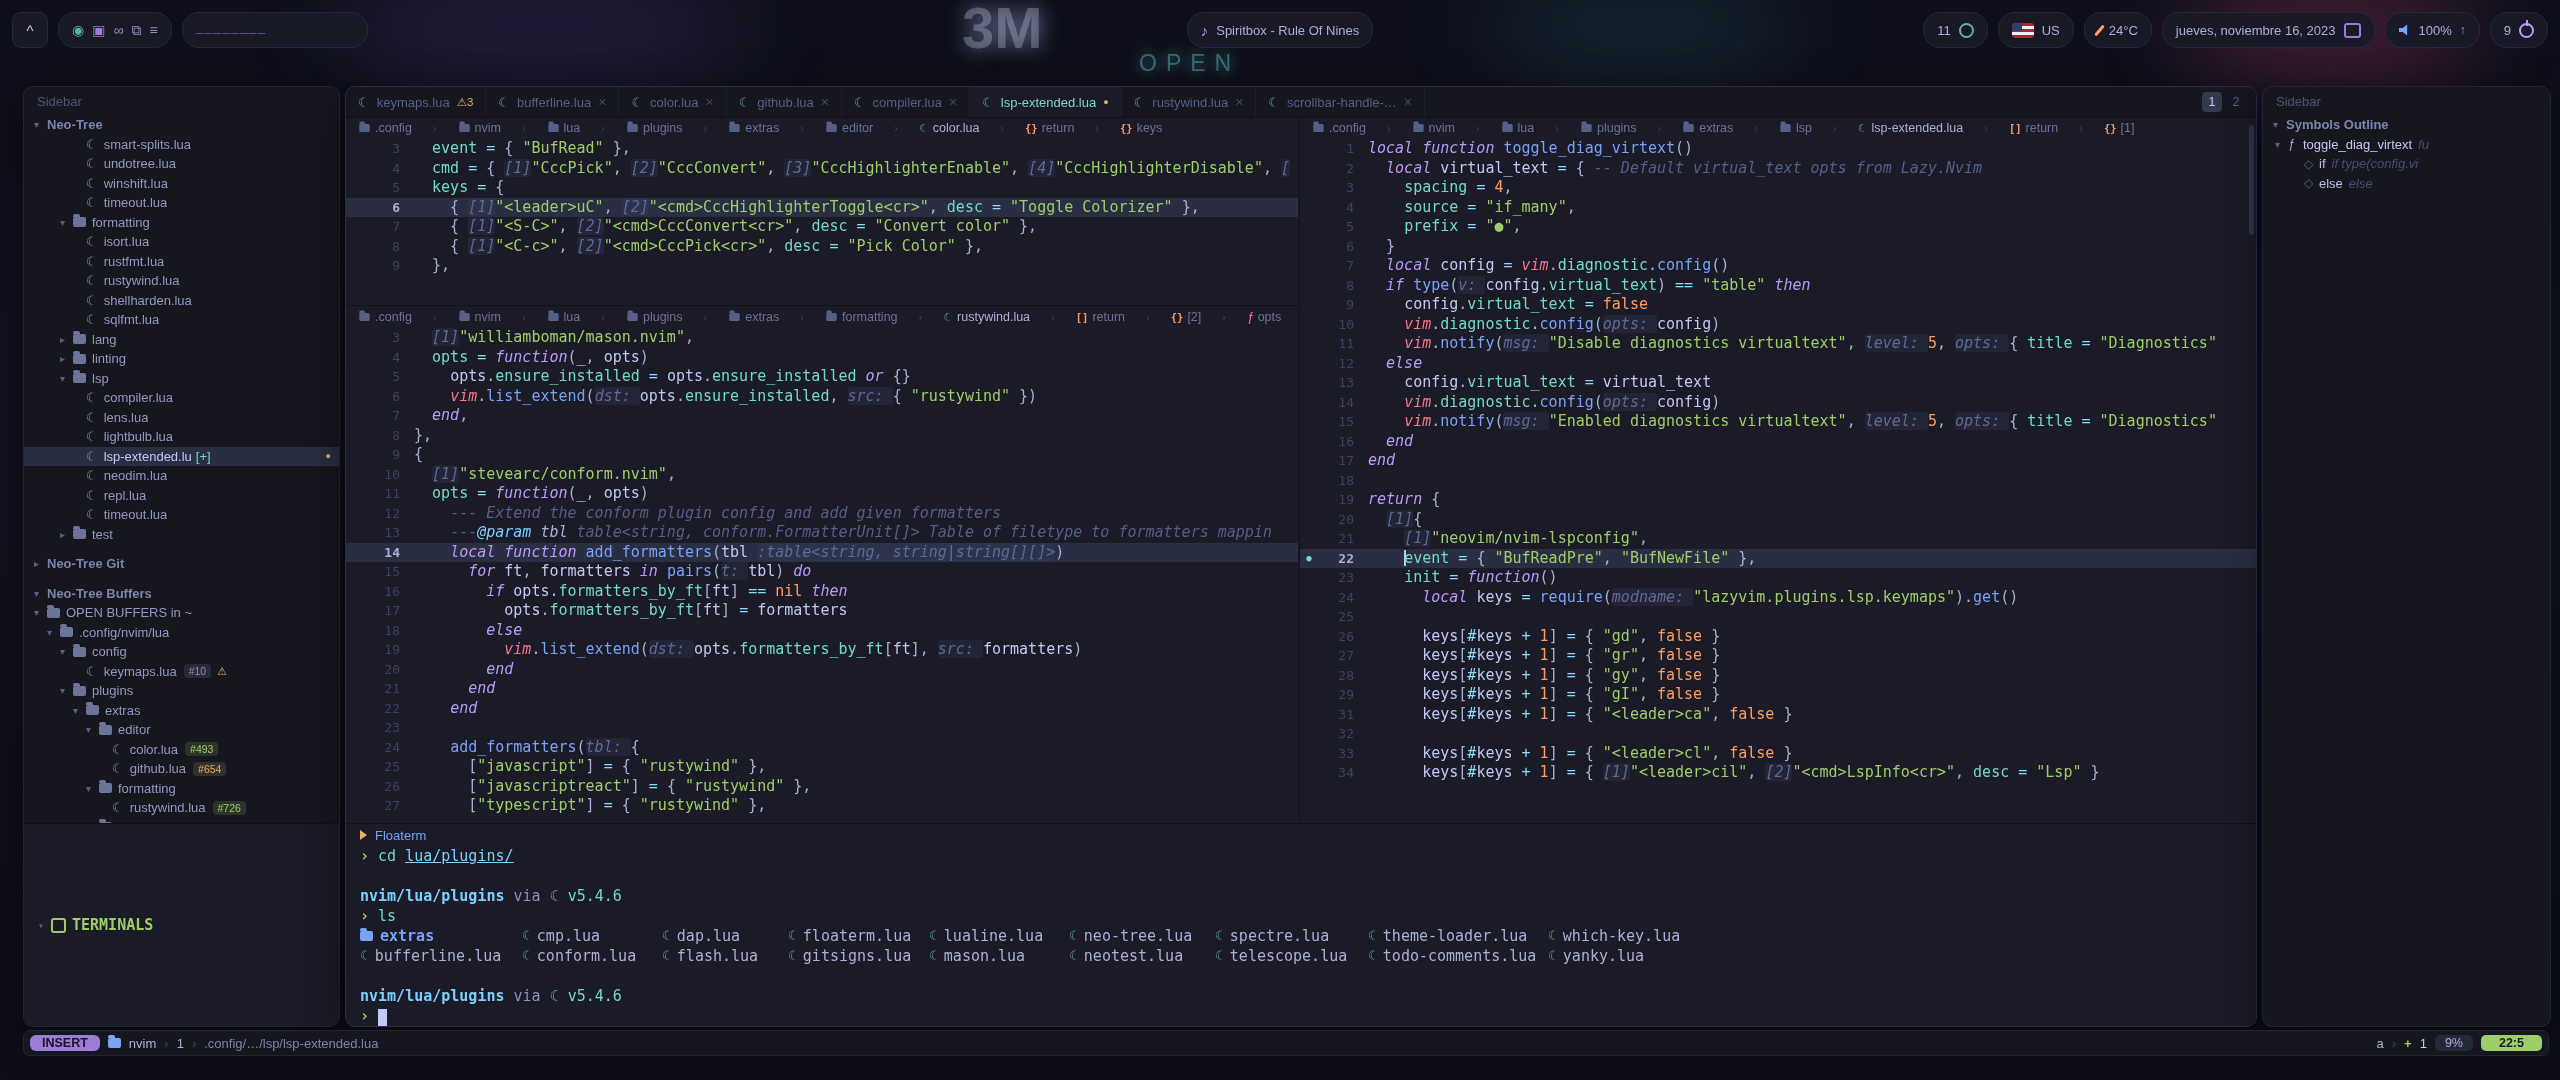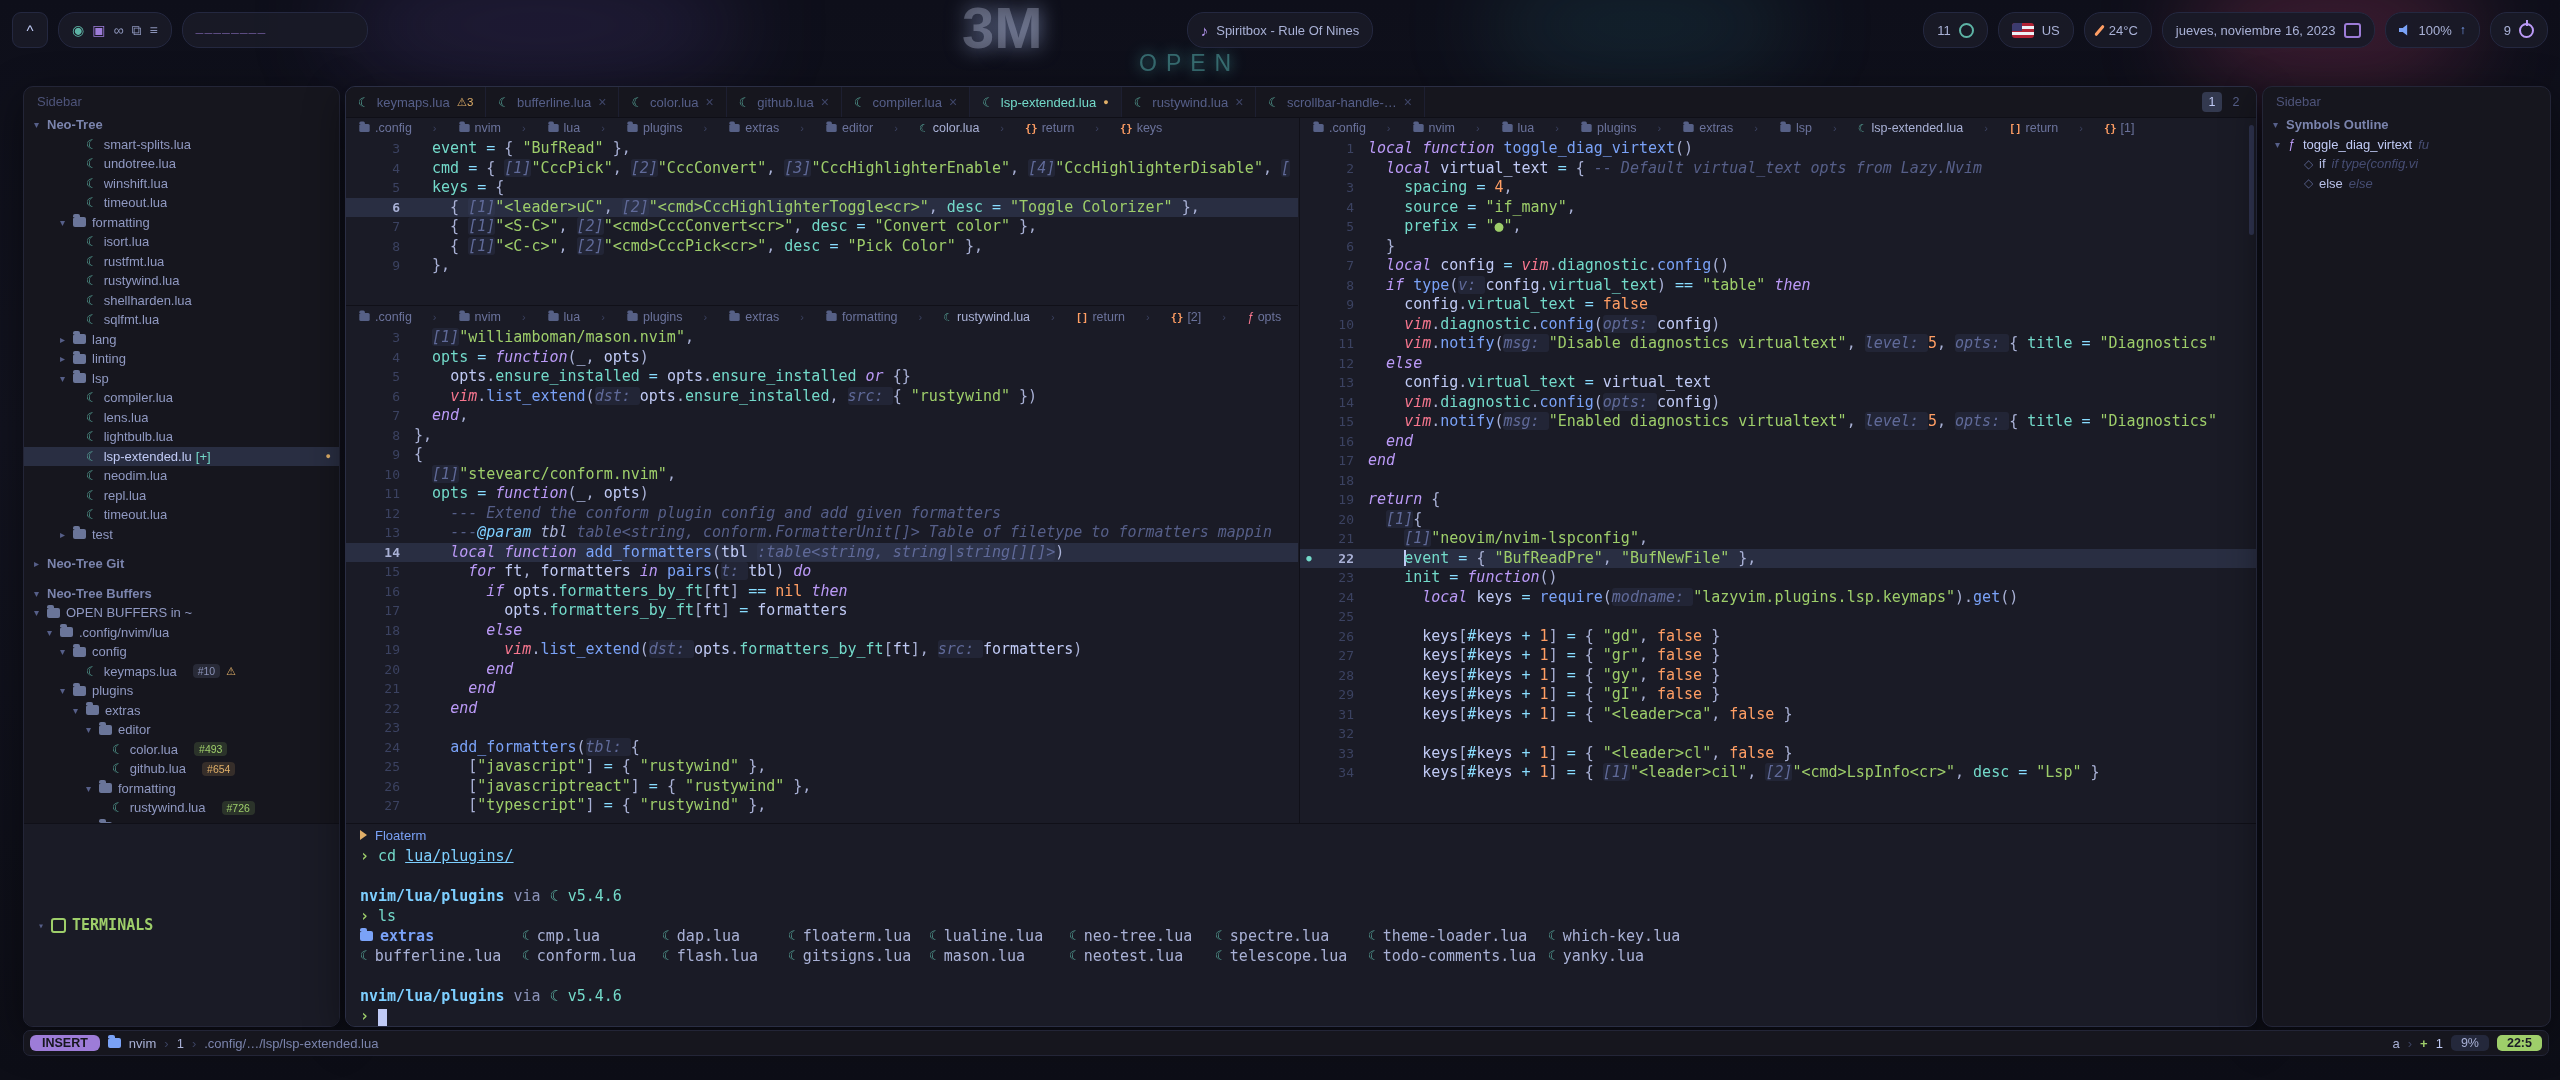--- a/index.html
+++ b/index.html
@@ -54,21 +54,21 @@
   #tree{font-size:13px;color:#9099c2}
   .sec-head{height:19.5px;display:flex;align-items:center;padding:0 10px;margin-top:10px;color:#7b84ad;font-weight:bold;white-space:nowrap}
   #tree .sec-head:first-child{margin-top:0}
   .sec-head.term .sec-label{color:#9ece6a}
   .chev{width:13px;flex:none;color:#565f89;font-size:10px}
   .trow{height:19.5px;display:flex;align-items:center;white-space:nowrap;overflow:hidden}
   .trow.sel{background:#292e42}
   .trow.sel .tlabel{color:#c0caf5}
   .tlabel{overflow:hidden;text-overflow:ellipsis}
   .suf{color:#73daca;margin-left:4px}
-  .badge{margin-left:16px;font-size:10.5px;padding:0 5px;border-radius:4px;height:14px;line-height:14px;flex:none}
+  .badge{margin-left:7px;font-size:10.5px;padding:0 5px;border-radius:4px;height:14px;line-height:14px;flex:none}
   .badge.g{color:#9ece6a;background:rgba(158,206,106,.16)}
   .badge.y{color:#e0af68;background:rgba(224,175,104,.16)}
   .badge.n{color:#8b93b8;background:rgba(139,147,184,.16)}
   .warn{color:#e0af68;font-size:11px;margin-left:6px}
   .bulb{color:#e0af68;margin-left:auto;margin-right:8px;font-size:9px}
   .fico{width:13px;height:10px;background:#6a7599;border-radius:2px;position:relative;flex:none;margin-right:6px}
   .fico::before{content:"";position:absolute;left:0;top:-3px;width:7px;height:3px;background:inherit;border-radius:2px 2px 0 0}
   .gfile{width:10px;height:12px;background:#8b93b8;flex:none;margin-right:8px;
     clip-path:polygon(0 0,70% 0,100% 30%,100% 100%,0 100%)}
   .moon{color:#5db3a5;font-size:13px;margin-right:6px;flex:none}
@@ -160,21 +160,21 @@
     padding:0 6px;font-size:13px;color:#7b84ad}
   .sl-mode{background:#9d7cd8;color:#16161e;font-weight:bold;padding:1px 12px;border-radius:6px;font-size:12.5px}
   .sl-app,.sl-tab{color:#a9b1d6}
   .sl-sep{color:#3b4261}
   .sl-path{color:#7b84ad}
   .sl-spacer{flex:1}
   .sl-reg{color:#a9b1d6}
   .sl-plus{color:#9ece6a;font-weight:bold}
   .sl-add{color:#c0caf5}
   .sl-prog{background:#24283b;padding:1px 10px;border-radius:5px;color:#a9b1d6;font-size:12.5px}
-  .sl-pos{background:#9ece6a;color:#1a1b26;font-weight:bold;padding:1px 10px;border-radius:5px;font-size:12.5px}
+  .sl-pos{background:#9ece6a;color:#1a1b26;font-weight:bold;padding:1px 18px;border-radius:5px;font-size:12.5px}
   #statusbar .fico{background:#7aa2f7;margin-right:0}
 </style>
 </head>
 <body>
 
 <div class="blob" id="blob-purple"></div>
 <div class="blob" id="blob-teal"></div>
 <div class="blob" id="blob-pink"></div>
 <div id="neon-sign">3M</div>
 <div id="neon-sub">OPEN</div>

